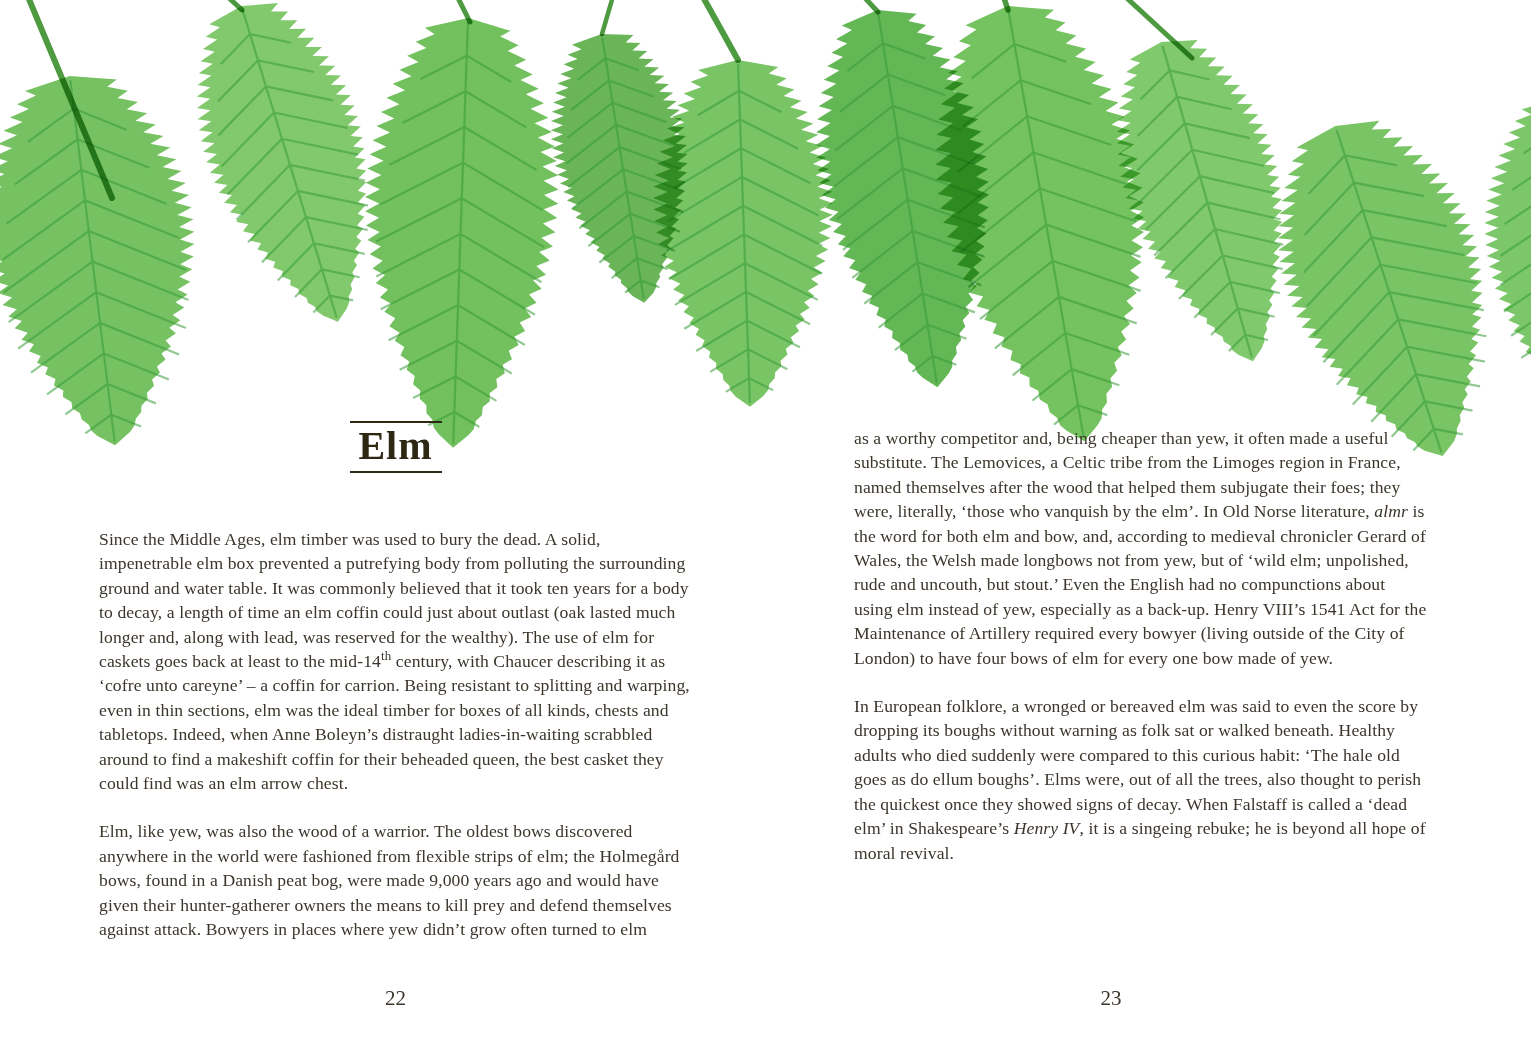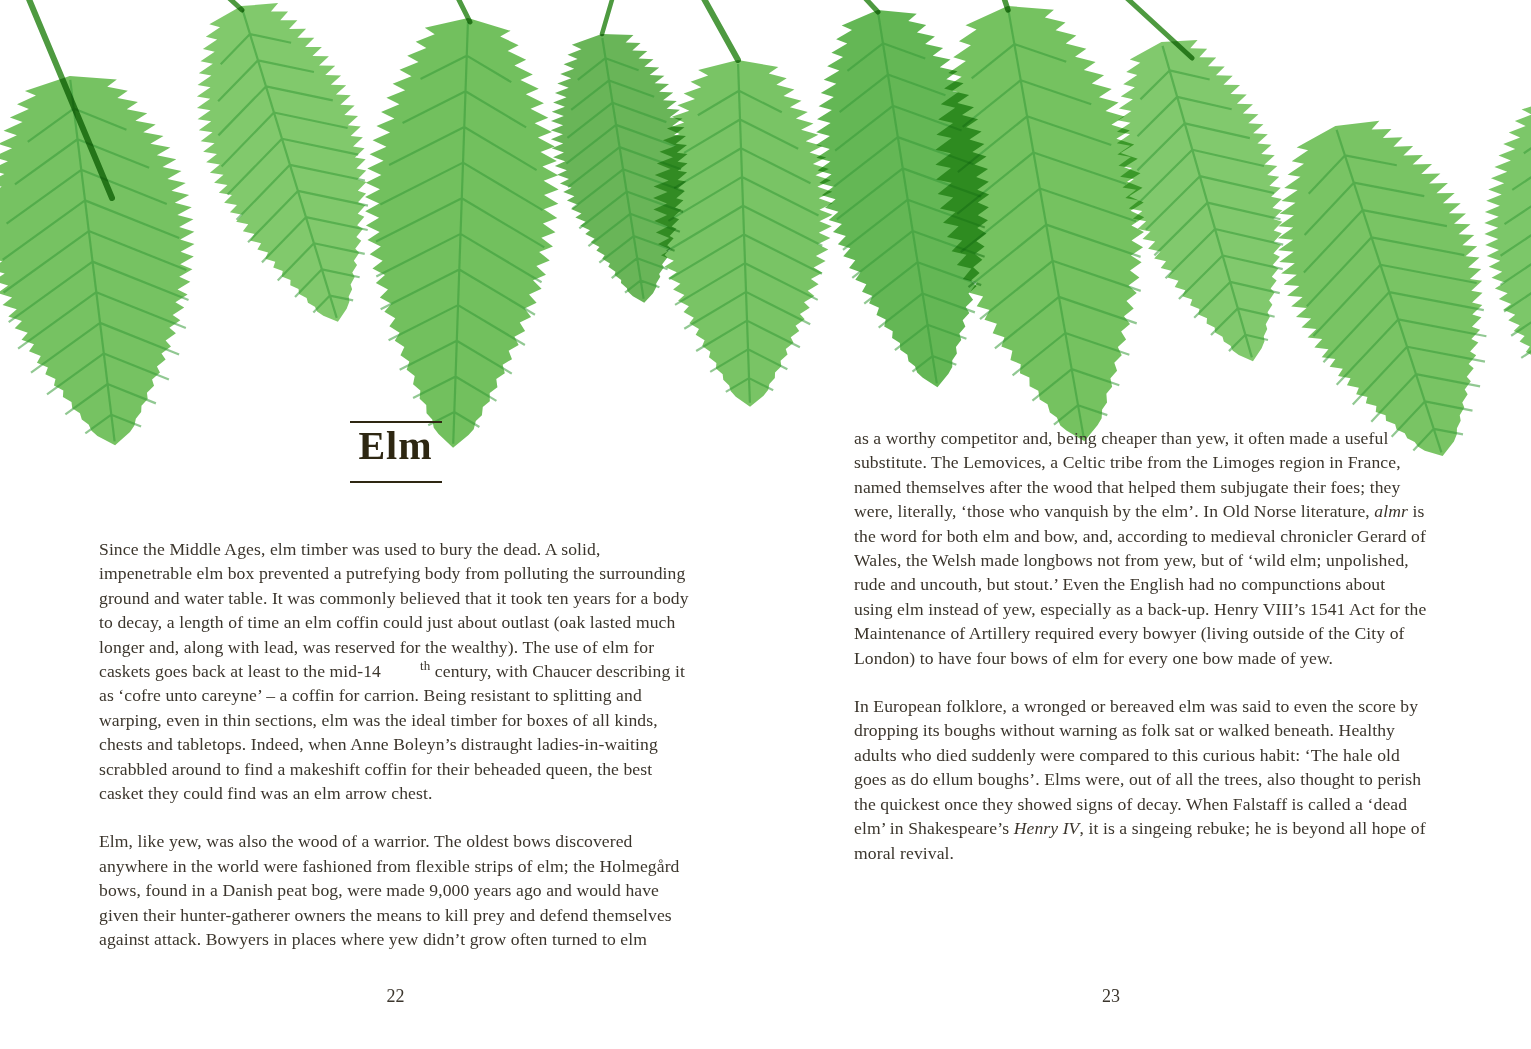--- a/index.html
+++ b/index.html
@@ -10,34 +10,34 @@
     color:#3b352c;
   }
   .leaves-svg{position:absolute;left:0;top:0;}
   .leaf{mix-blend-mode:multiply;}
   .col{position:absolute;}
   .col-left{left:99px;top:421px;width:593px;}
   .col-right{left:854px;top:426px;width:574px;}
   .title-box{
     width:92px;margin:0 auto 54px auto;text-align:center;
     border-top:2px solid #2e2712;border-bottom:2px solid #2e2712;
-    padding:1px 0 13px 0;
+    padding:1px 0 3px 0;
   }
   .title-box h1{
     margin:0;font-size:40px;line-height:1.1;font-weight:bold;
     letter-spacing:1px;color:#2e2712;
   }
   .body-text{
     margin:0 0 24px 0;font-size:17.6px;line-height:24.4px;
     letter-spacing:0.1px;text-align:left;
   }
   .body-text i{font-style:italic;text-align:right;}
-  .body-text sup{font-size:13px;line-height:0;margin-left:39px;}
+  .body-text sup{font-size:13px;line-height:0;}
   .pageno{
-    position:absolute;top:986px;font-size:18px;text-align:center;
+    position:absolute;top:986px;font-size:21px;text-align:center;
   }
   .pageno-left{left:99px;width:593px;}
   .pageno-right{left:824px;width:574px;}
 </style>
 </head>
 <body>
 
 <svg class="leaves-svg" id="leaves" width="1531" height="500" viewBox="0 0 1531 500">
     <line x1="26" y1="-8" x2="112" y2="198" stroke="#4e9a40" stroke-width="6" stroke-linecap="round" class="leaf"></line>
     <line x1="216" y1="-14" x2="242" y2="10" stroke="#4e9a40" stroke-width="5" stroke-linecap="round" class="leaf"></line>

